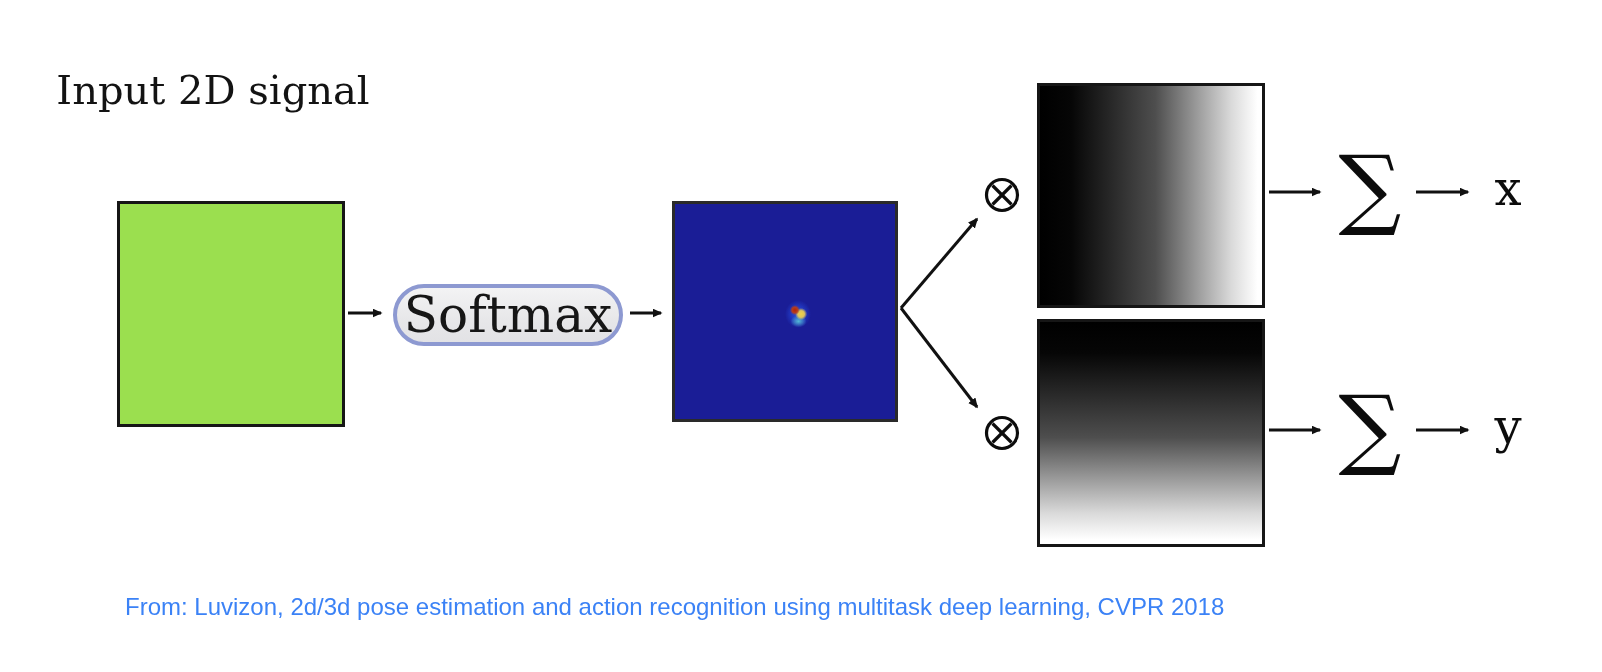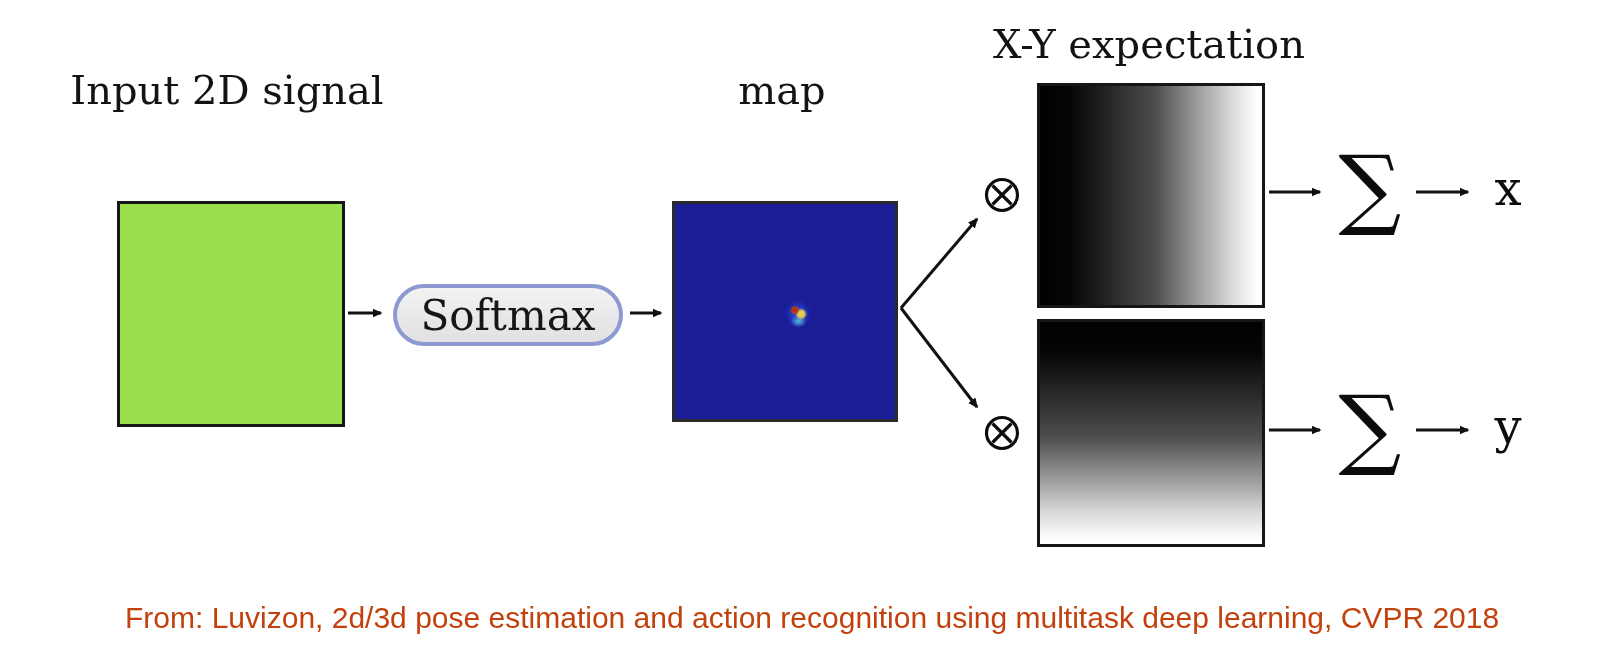--- a/index.html
+++ b/index.html
@@ -5,21 +5,21 @@
   * { margin:0; padding:0; box-sizing:border-box; }
   html,body { background:#ffffff; }
   body { font-family:"DejaVu Serif", serif; }
   .stage {
     position:relative; width:1602px; height:672px; background:#ffffff; overflow:hidden;
   }
   .title {
     position:absolute; text-align:center; color:#131313;
     font-size:40px; line-height:1.33; font-family:"DejaVu Serif", serif;
   }
-  .title-input { left:42px; top:64px; width:370px; }
+  .title-input { left:28px; top:64px; width:370px; }
   .title-prob { left:632px; top:64px; width:300px; }
   .title-expect { left:968px; top:18px; width:362px; white-space:nowrap; }
 
   .heatmap {
     position:absolute; left:117px; top:201px; width:228px; height:226px;
     border:3px solid #161616;
     background-color:#9bdf4f;
     background-image:
       radial-gradient(ellipse 42px 22px at 46% 14%, #0b2cb4 0%, #1b47d4 42%, rgba(27,80,220,0) 74%),
       radial-gradient(ellipse 64px 36px at 47% 15%, #2b63e0 0%, rgba(60,150,220,0.75) 45%, rgba(100,210,190,0) 76%),
@@ -32,21 +32,21 @@
       radial-gradient(ellipse 42px 32px at 16% 35%, rgba(120,215,200,0.6) 0%, rgba(140,220,160,0) 76%),
       radial-gradient(ellipse 26px 20px at 43% 79%, rgba(90,205,215,0.75) 0%, rgba(130,220,160,0) 76%),
       radial-gradient(ellipse 42px 44px at 68% 68%, rgba(240,220,50,0.9) 0%, rgba(245,185,40,0.45) 52%, rgba(200,225,80,0) 82%);
   }
 
   .softmax {
     position:absolute; left:393px; top:284px; width:230px; height:62px;
     border:4px solid #8d99d1; border-radius:31px;
     background:linear-gradient(180deg,#f3f3f4 0%,#e7e7e9 60%,#e2e2e5 100%);
     display:flex; align-items:center; justify-content:center;
-    font-size:42px; color:#161616; font-family:"DejaVu Serif", serif;
+    font-size:50px; color:#161616; font-family:"DejaVu Serif", serif;
   }
 
   .probmap {
     position:absolute; left:672px; top:201px; width:226px; height:221px;
     border:3px solid #2a2a2a; background:#1a1d96; overflow:hidden;
   }
   .probspot {
     position:absolute; left:110px; top:96px; width:26px; height:28px; border-radius:50%;
     background-image:
       radial-gradient(ellipse 5px 5px at 38% 36%, #b42408 0%, rgba(190,60,20,0.95) 55%, rgba(190,60,20,0) 100%),
@@ -74,39 +74,36 @@
   .out-y { left:1478px; top:398px; }
 
   .otimes { position:absolute; width:38px; height:38px; }
   .otimes-x { left:983px; top:176px; }
   .otimes-y { left:983px; top:414px; }
 
   .connectors { position:absolute; left:0; top:0; width:1602px; height:672px; }
 
   .caption {
     position:absolute; left:125px; top:593px; width:1300px;
-    font-family:"Liberation Sans", sans-serif; font-size:30px; color:#c2410c;
+    font-family:"Liberation Sans", sans-serif; font-size:24px; color:#3b82f6;
     white-space:nowrap;
-    margin-top:8px;
   }
 </style>
 </head>
 <body>
 
 <div class="stage">
 
   <div class="title title-input">
     <div>Input 2D signal</div>
   </div>
 
   <div class="title title-prob">
-    <div>map</div>
   </div>
 
-  <div class="title title-expect">X-Y expectation</div>
 
   <div class="heatmap"></div>
 
   <div class="softmax">Softmax</div>
 
   <div class="probmap">
     <div class="probspot"></div>
   </div>
 
   <div class="ramp ramp-x"></div>

